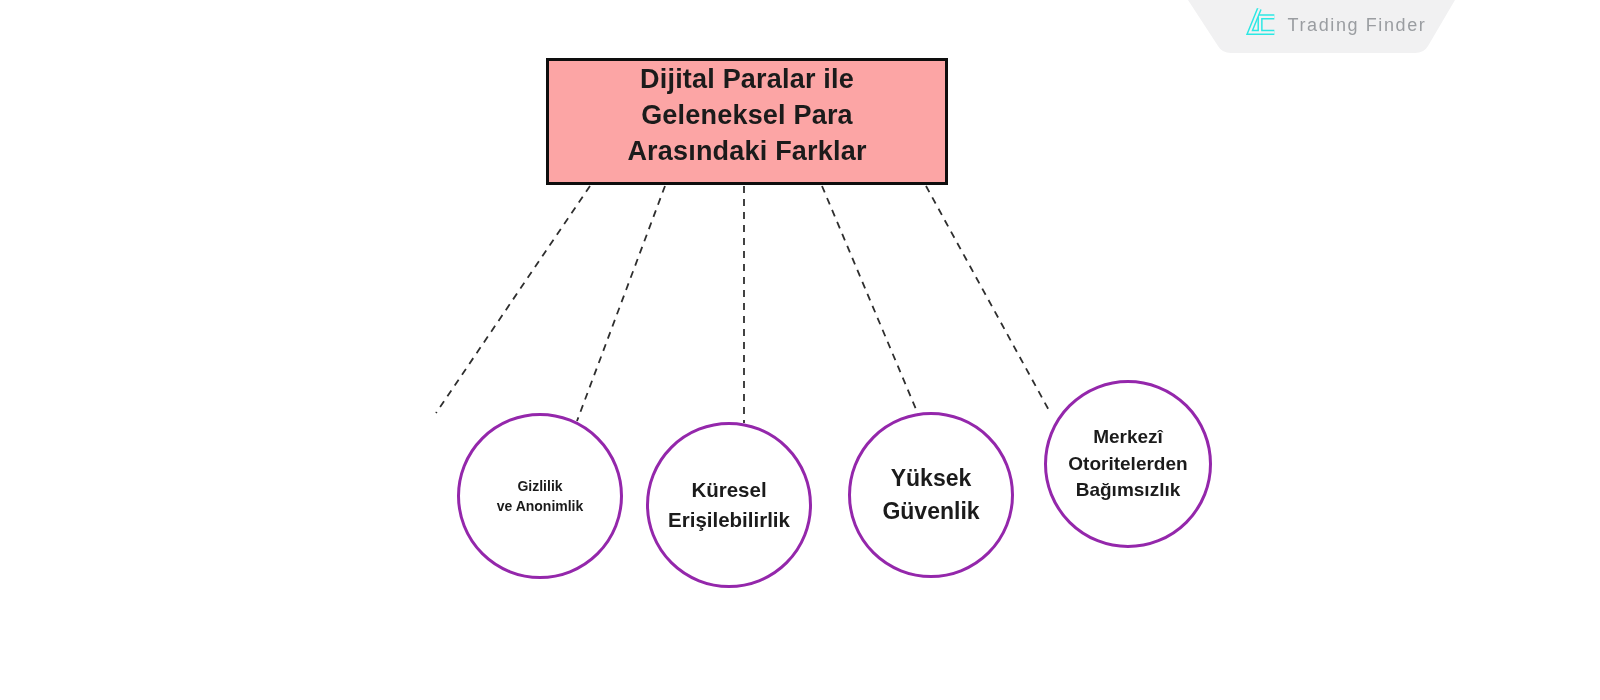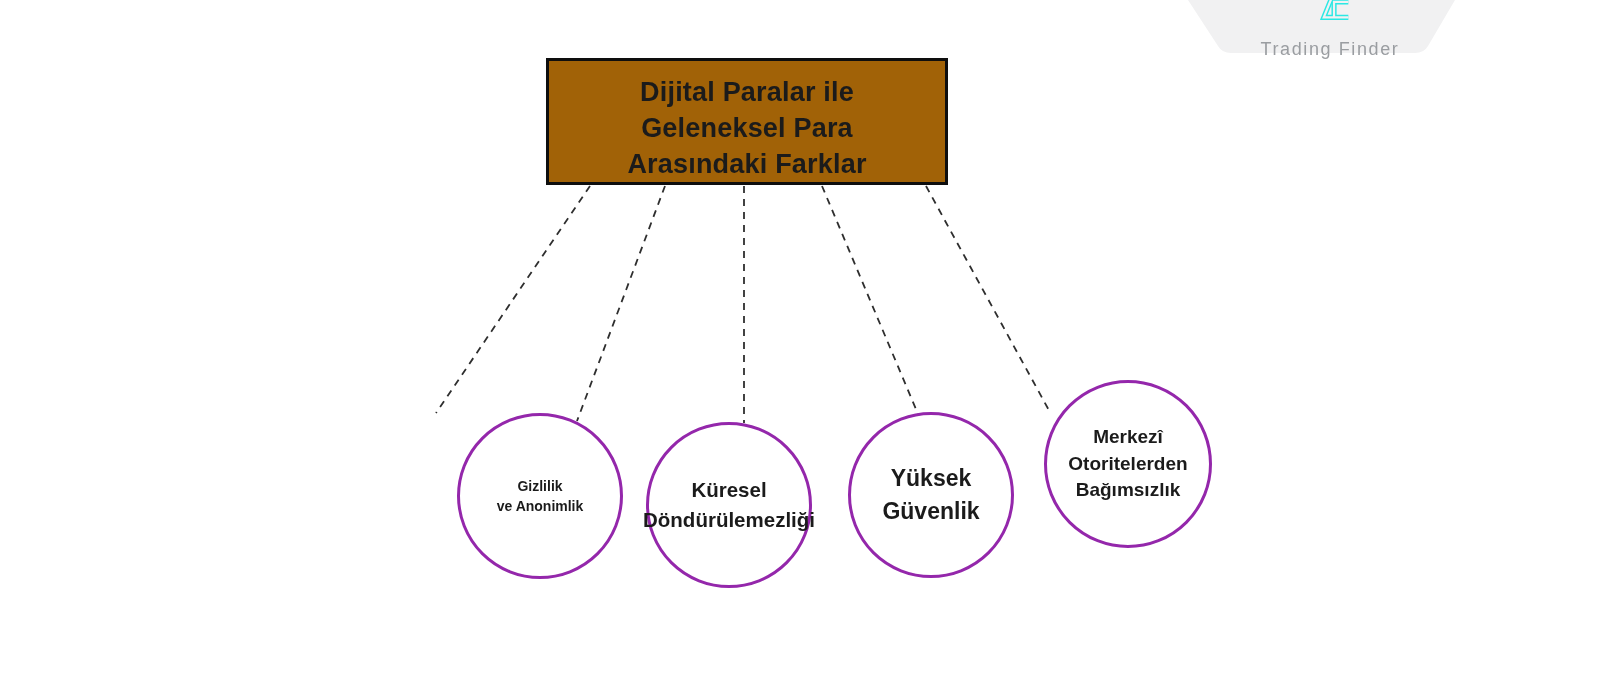--- a/index.html
+++ b/index.html
@@ -17,22 +17,22 @@
     stroke: var(--line, #2e2e2e);
     stroke-width: 1.8;
     stroke-dasharray: 7 6;
   }
 
   .title-box {
     position: absolute; left: 546px; top: 58px;
     width: 402px; height: 127px;
     box-sizing: border-box;
     border: 3px solid var(--box_border, #0e0e0e);
-    background: #a16207;
-    display: flex; align-items: flex-end; justify-content: center;
+    background: #fca5a5;
+    display: flex; align-items: flex-start; justify-content: center;
   }
   .title-text {
     font-size: 27px; font-weight: bold; line-height: 36px;
     color: #1b1b1b; text-align: center; white-space: pre-line;
     letter-spacing: 0.2px;
   }
 
   .node {
     position: absolute;
     box-sizing: border-box;
@@ -50,21 +50,20 @@
   .node-4 { left: 848px; top: 412px; width: 166px; height: 166px; font-size: 23px;   line-height: 1.45; }
   .node-5 { left: 1044px; top: 380px; width: 168px; height: 168px; font-size: 19px;  line-height: 1.4; }
 
   .brand-badge-shape { position: absolute; left: 1188px; top: 0; width: 270px; height: 54px; }
   .brand-badge-shape path { fill: var(--badge_bg, #f1f1f2); }
   .brand-content {
     position: absolute; left: 1188px; top: 0; width: 270px; height: 50px;
     display: flex; align-items: center; justify-content: center;
     padding-left: 14px; box-sizing: border-box;
     gap: 10px;
-    flex-direction: column;
   }
   .brand-icon { width: 44px; height: 38px; flex: 0 0 auto; }
   .brand-text {
     color: var(--logo_text, #9a9da1);
     font-size: 18px; font-weight: 500;
     letter-spacing: 1.6px;
     white-space: nowrap;
   }
 </style>
 </head>
@@ -85,21 +84,21 @@
 Geleneksel Para
 Arasındaki Farklar</div>
   </div>
 
   <div class="node node-2">
     <span>Gizlilik
 ve Anonimlik</span>
   </div>
   <div class="node node-3">
     <span>Küresel
-Döndürülemezliği</span>
+Erişilebilirlik</span>
   </div>
   <div class="node node-4">
     <span>Yüksek
 Güvenlik</span>
   </div>
   <div class="node node-5">
     <span>Merkezî
 Otoritelerden
 Bağımsızlık</span>
   </div>

